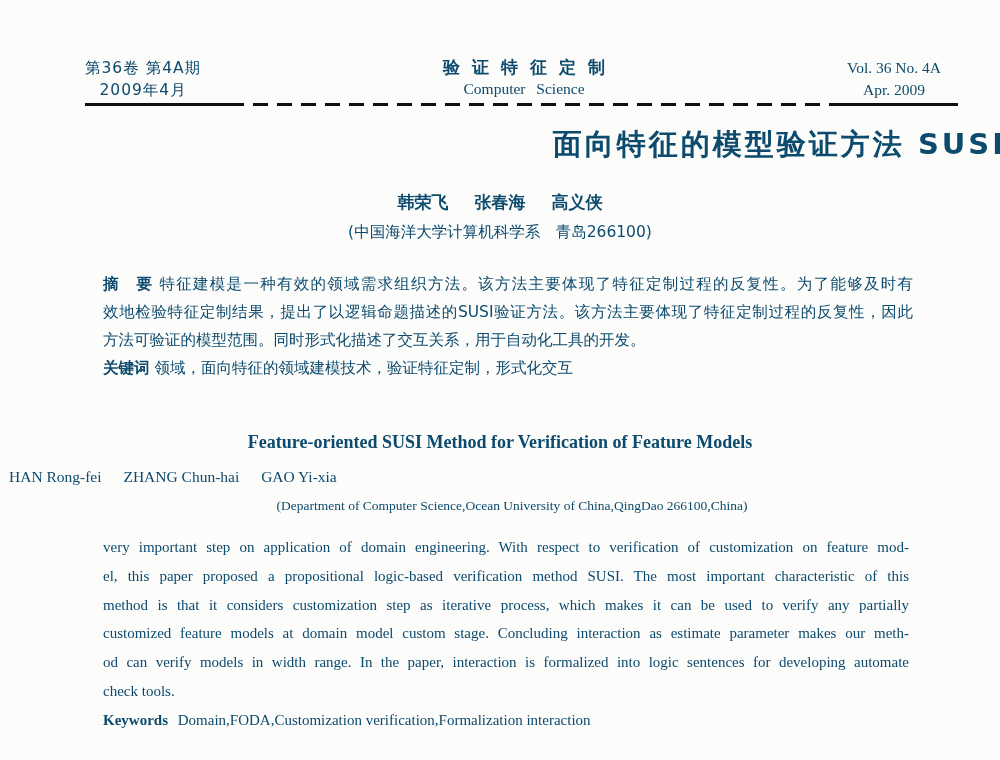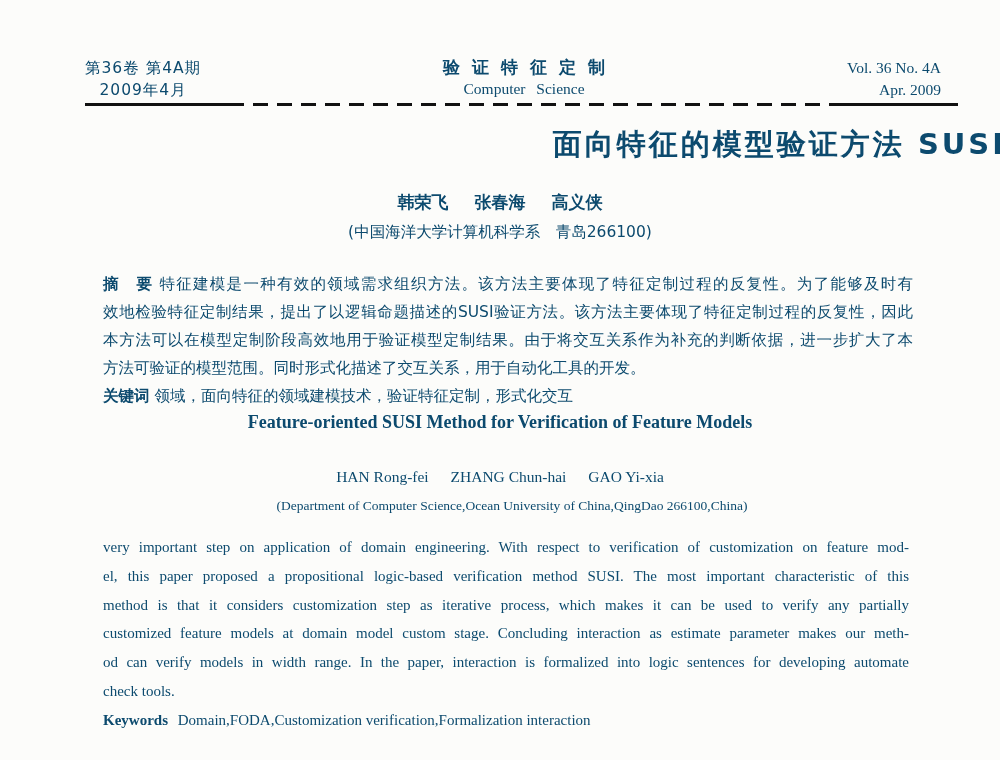--- a/index.html
+++ b/index.html
@@ -12,21 +12,21 @@
 
   
   .header{
     position:absolute;top:57px;left:85px;width:856px;
     display:flex;justify-content:space-between;align-items:flex-start;
   }
   .h-left{text-align:center;font-size:15.5px;line-height:22px;letter-spacing:1px;}
   .h-center{text-align:center;}
   .jname-cn{font-size:17px;font-weight:600;letter-spacing:12px;padding-left:12px;line-height:21px;}
   .jname-en{font-family:"Liberation Serif","DejaVu Serif",serif;font-size:15.5px;word-spacing:7px;line-height:22px;}
-  .h-right{text-align:right;font-family:"Liberation Serif","DejaVu Serif",serif;font-size:15.5px;line-height:22px;}
+  .h-right{text-align:center;font-family:"Liberation Serif","DejaVu Serif",serif;font-size:15.5px;line-height:22px;}
   .rule{
     position:absolute;top:103px;left:85px;width:873px;height:2.6px;
     background:
       linear-gradient(#111,#111) 0 0/150px 100% no-repeat,
       linear-gradient(#111,#111) 100% 0/125px 100% no-repeat,
       repeating-linear-gradient(90deg,#111 0 15px,transparent 15px 24px);
   }
 
   
   .title-cn{position:absolute;top:125px;left:6px;width:1000px;text-align:right;
@@ -35,23 +35,23 @@
     font-size:17px;font-weight:bold;}
   .authors-cn span{margin:0 10px;}
   .affil-cn{position:absolute;top:222px;left:0;width:1000px;text-align:center;font-size:15.5px;}
 
   
   .abs-cn{position:absolute;top:270px;left:103px;width:810px;font-size:15.5px;line-height:28px;}
   .lab{font-weight:bold;}
   .just{text-align:justify;text-align-last:justify;}
 
   
-  .title-en{position:absolute;top:412px;left:0;width:1000px;text-align:center;
+  .title-en{position:absolute;top:432px;left:0;width:1000px;text-align:center;
     font-size:18px;font-weight:bold;}
-  .authors-en{position:absolute;top:468px;left:0;width:1000px;text-align:center;font-size:15.5px;}
+  .authors-en{position:absolute;top:468px;left:0;width:1000px;text-align:left;font-size:15.5px;}
   .authors-en span{margin:0 9px;}
   .affil-en{position:absolute;top:498px;left:12px;width:1000px;text-align:center;font-size:13.5px;}
 
   .abs-en{position:absolute;top:533px;left:103px;width:806px;font-size:15px;line-height:28.8px;}
   .abs-en .lab{margin-right:6px;}
 </style>
 </head>
 <body>
 
 <div class="page">
@@ -79,21 +79,20 @@
     <span>高义侠</span>
   </div>
   <div class="affil-cn">(中国海洋大学计算机科学系　青岛266100)</div>
 
   <div class="abs-cn">
     <div class="just">
       <span class="lab">摘　要</span>
       <span>特征建模是一种有效的领域需求组织方法。该方法主要体现了特征定制过程的反复性。为了能够及时有</span>
     </div>
     <div class="just">效地检验特征定制结果，提出了以逻辑命题描述的SUSI验证方法。该方法主要体现了特征定制过程的反复性，因此</div>
-    <div class="just">本方法可以在模型定制阶段高效地用于验证模型定制结果。由于将交互关系作为补充的判断依据，进一步扩大了本</div>
     <div>方法可验证的模型范围。同时形式化描述了交互关系，用于自动化工具的开发。</div>
     <div>
       <span class="lab">关键词</span>
       <span>领域，面向特征的领域建模技术，验证特征定制，形式化交互</span>
     </div>
   </div>
 
   <div class="title-en serif">Feature-oriented SUSI Method for Verification of Feature Models</div>
   <div class="authors-en serif">
     <span>HAN Rong-fei</span>

